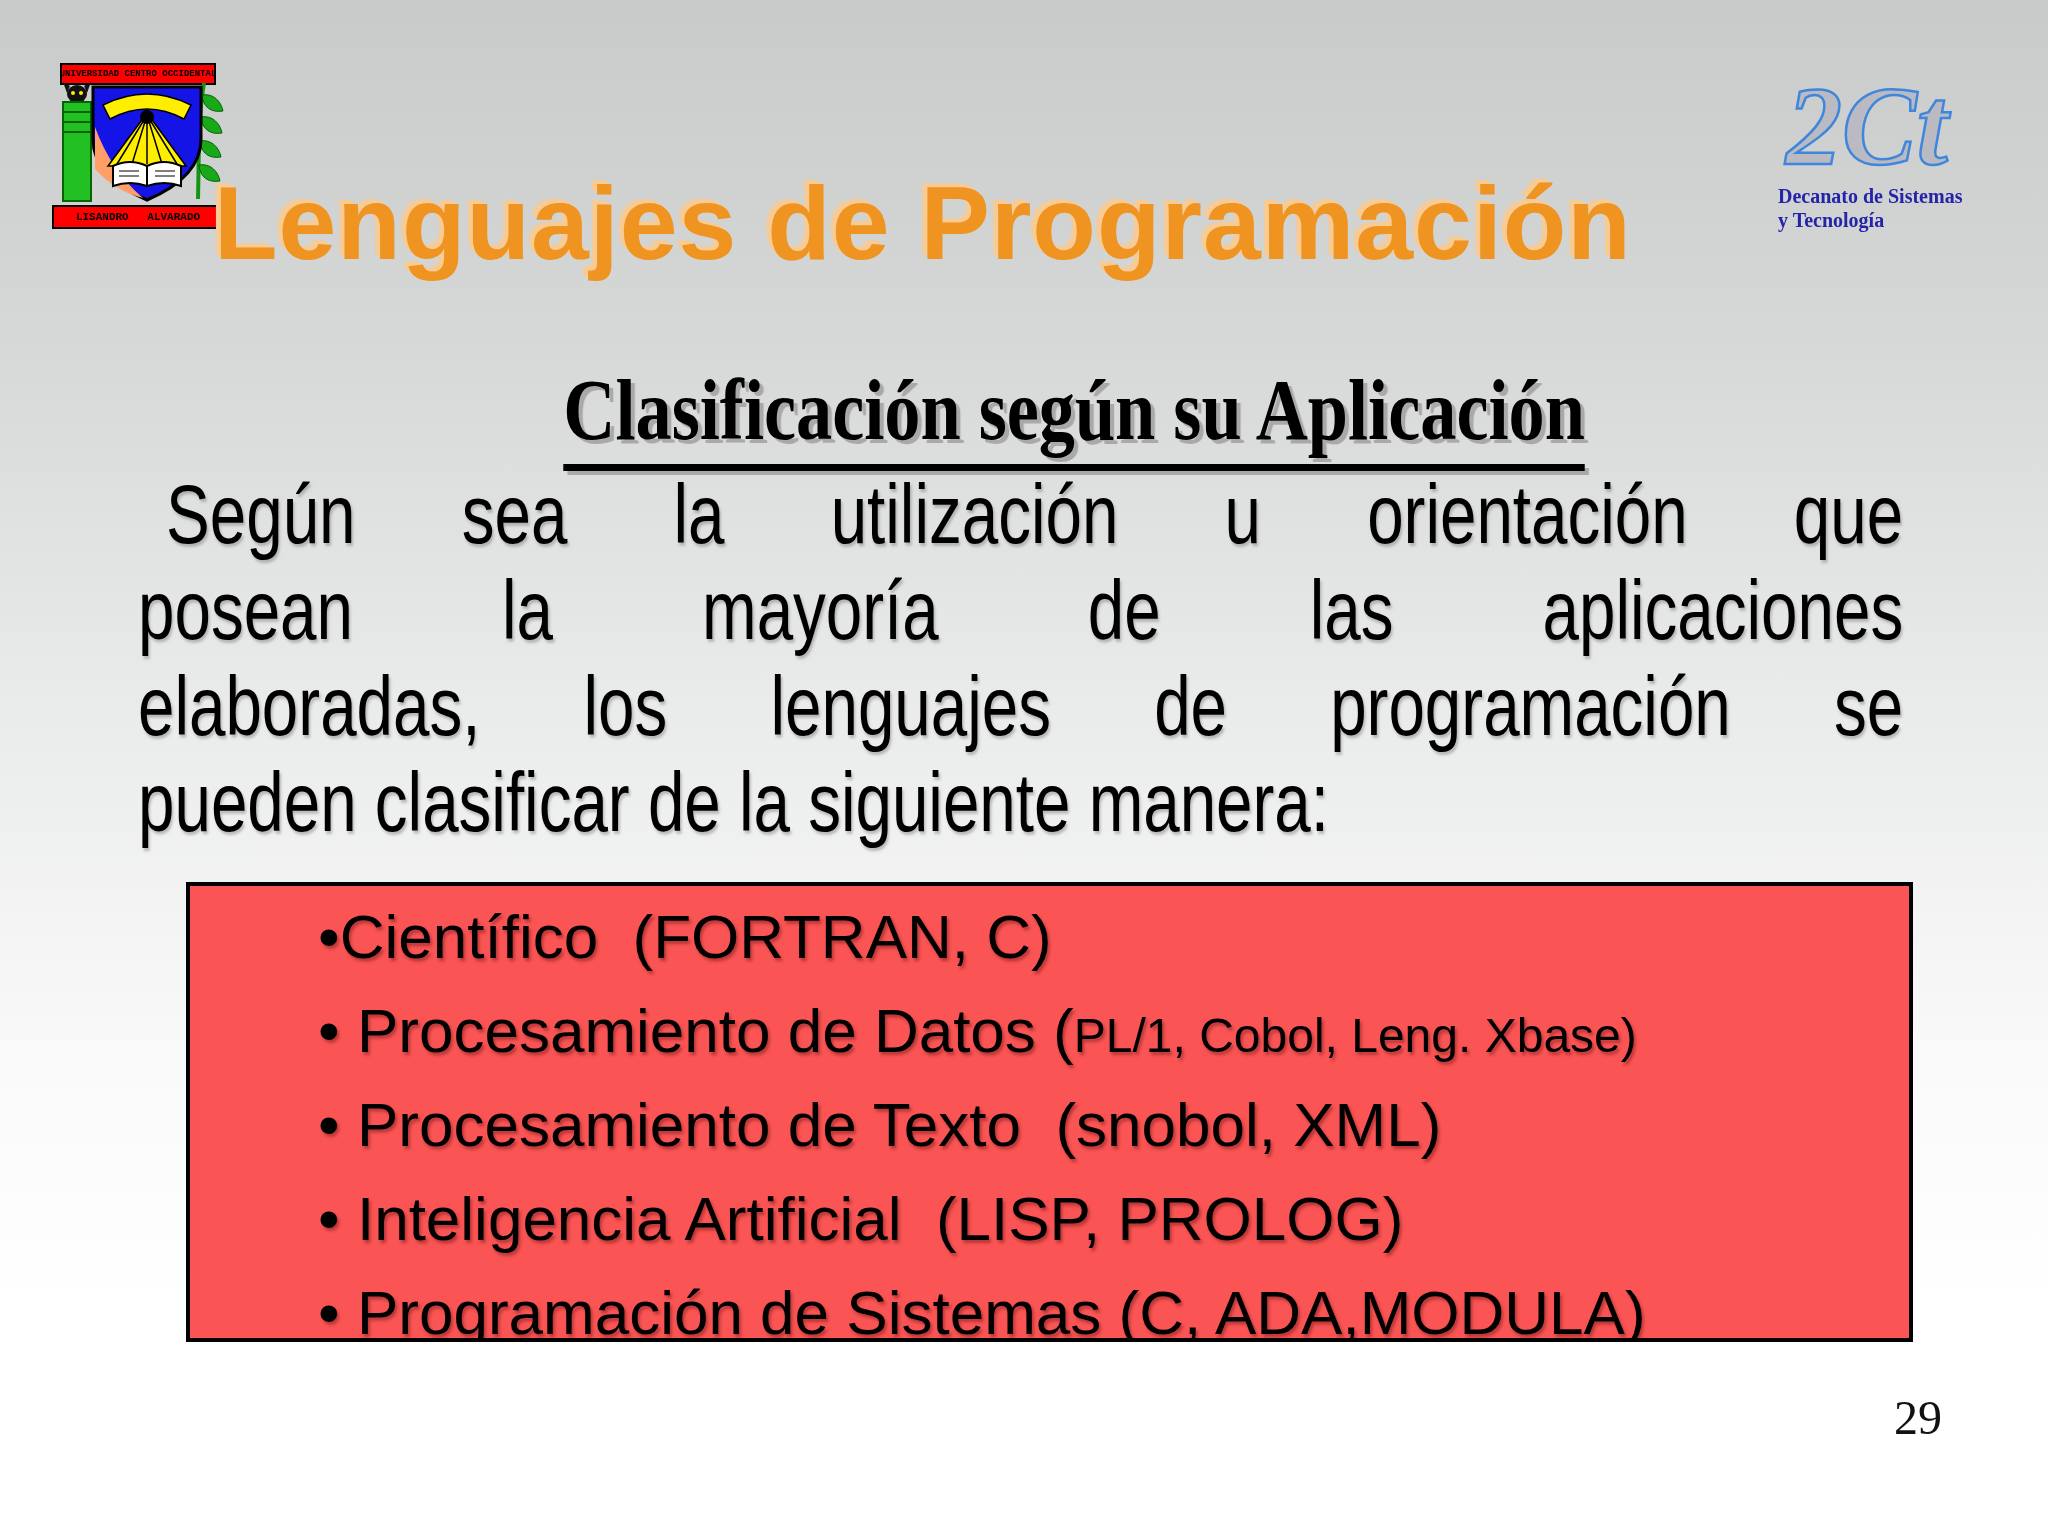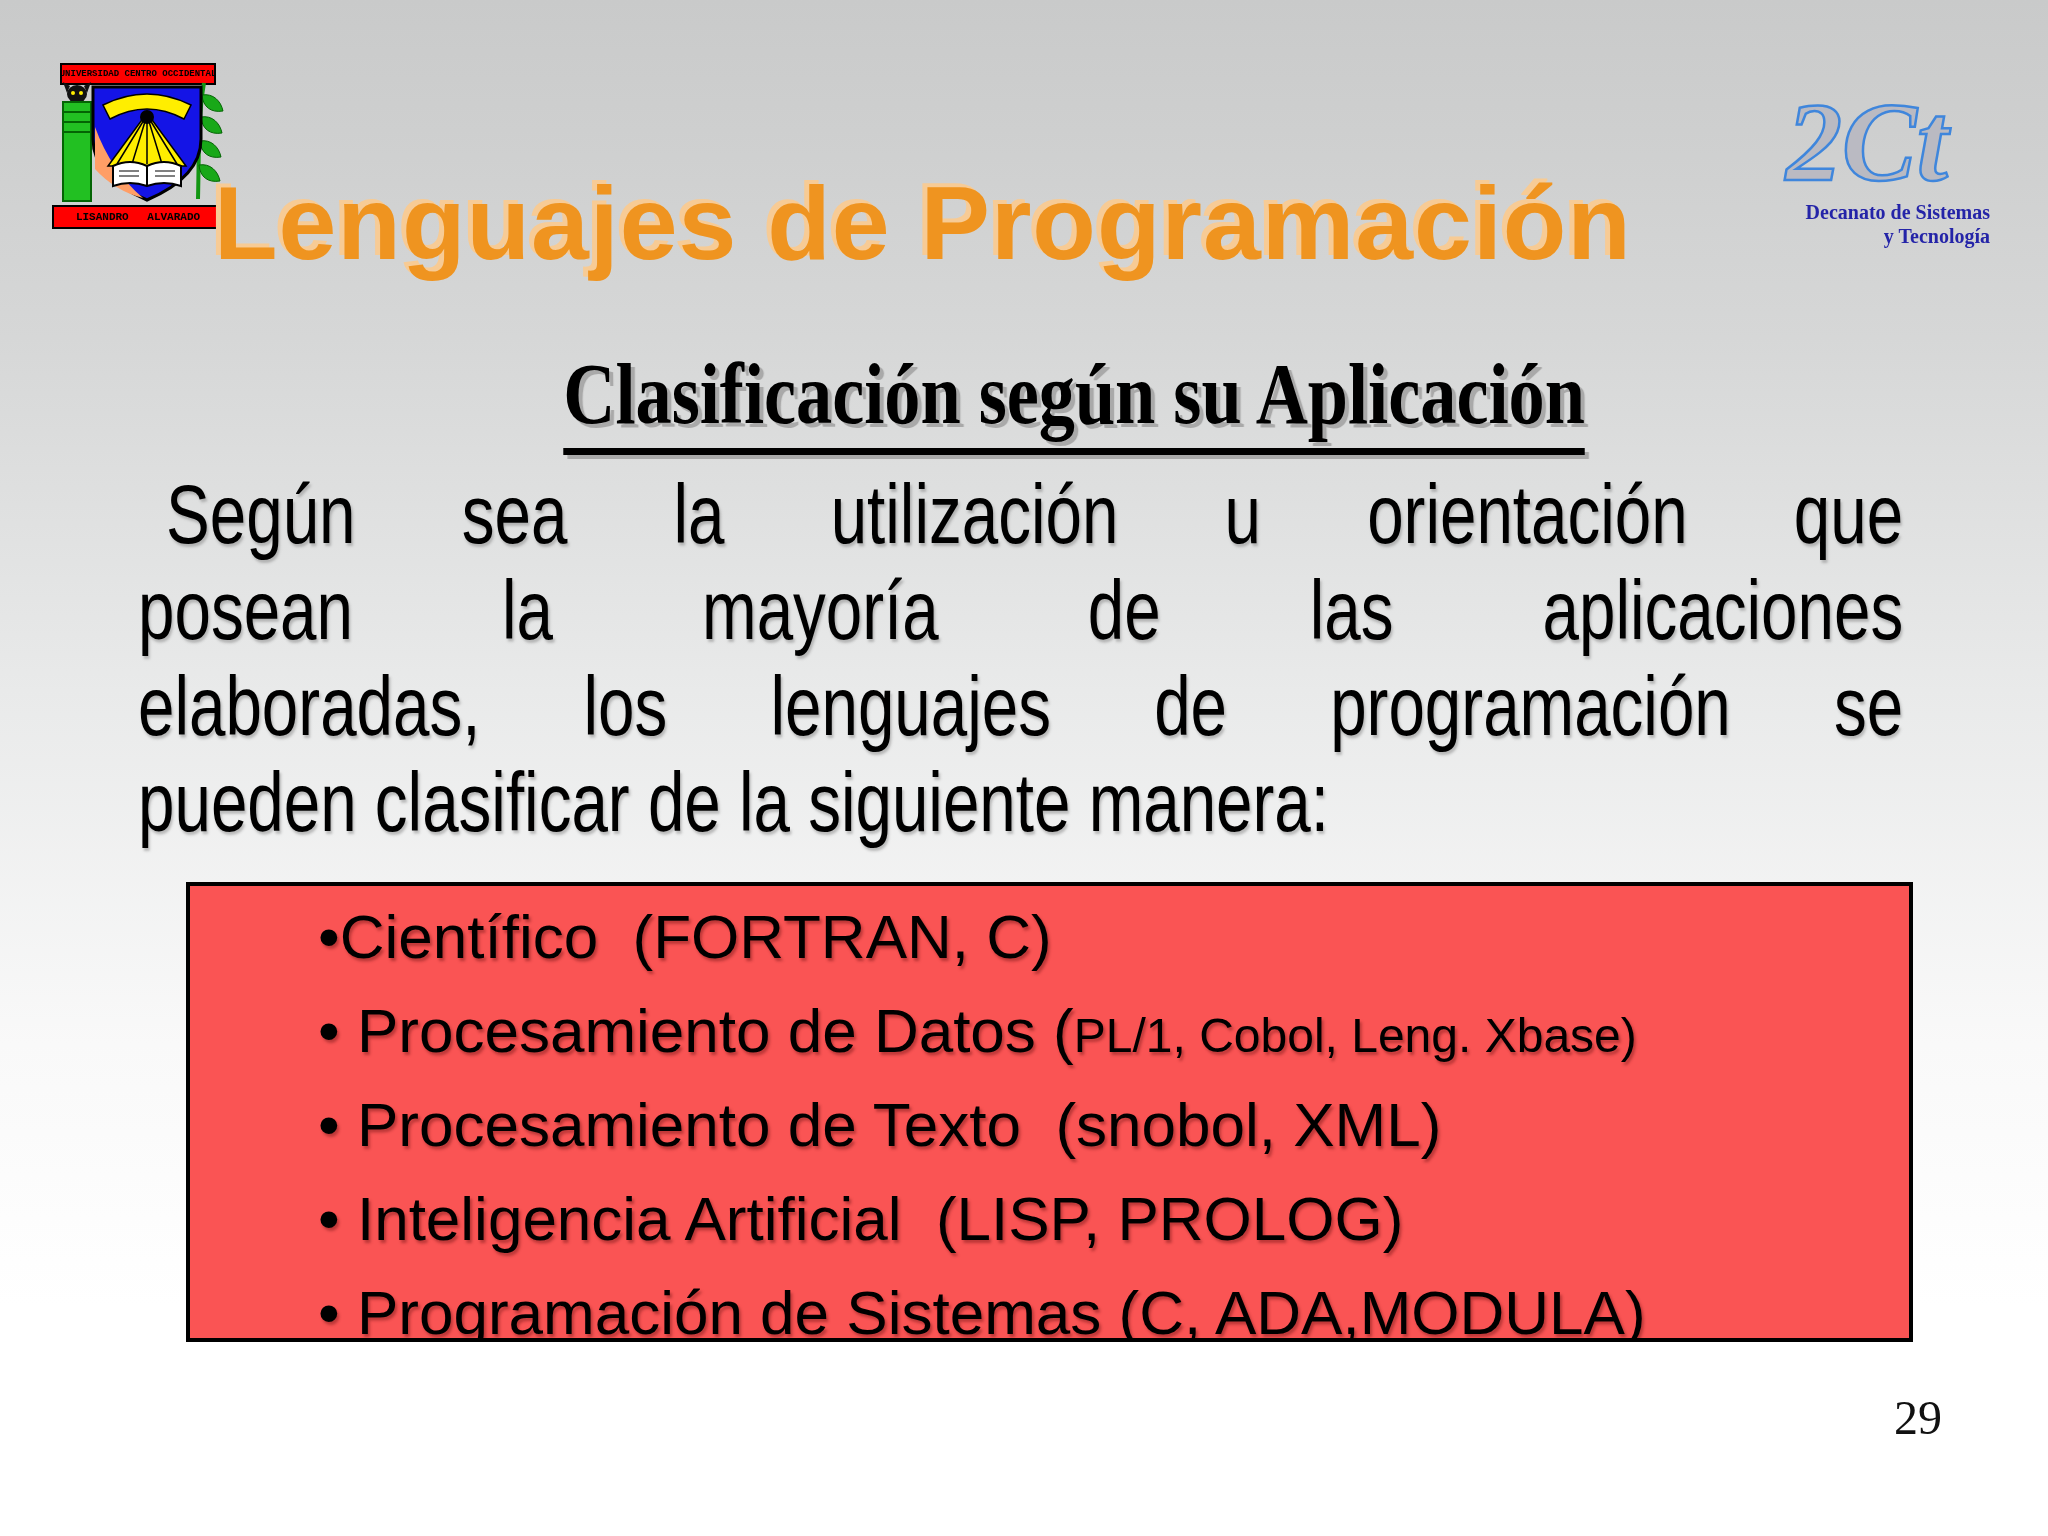--- a/index.html
+++ b/index.html
@@ -27,30 +27,30 @@
   
   .title {
     position:absolute; left:204px; top:156px; margin:10px;
     font-size:104px; font-weight:bold; letter-spacing:1px; line-height:1.1;
     color:var(--title-orange,#ef9420);
     text-shadow:-5px -4px 0 var(--title-shadow,#f7cb95);
     white-space:nowrap;
   }
 
   
-  .dct { position:absolute; left:1778px; top:90px; width:212px; text-align:right; }
+  .dct { position:absolute; left:1778px; top:74px; width:212px; text-align:left; }
   .dct-monogram { display:block; margin:0 auto; }
   .dct-line {
     font-family:"Liberation Serif", serif; font-weight:bold;
     font-size:20px; line-height:24px; color:var(--dct-text-blue,#2424a8);
   }
 
   
   .heading {
-    position:absolute; left:100px; right:0; top:344px; margin:0;
+    position:absolute; left:100px; right:0; top:344px; margin:16px;
     text-align:center; font-weight:bold; white-space:nowrap;
   }
   .heading-inner {
     display:inline-block; transform:scaleX(0.84); transform-origin:50% 50%;
     font-family:"Liberation Serif", serif; font-size:86px; color:#000;
     padding-bottom:4px; border-bottom:7px solid #000;
     filter:drop-shadow(5px 4px 0 #a9a9a9);
   }
 
   

